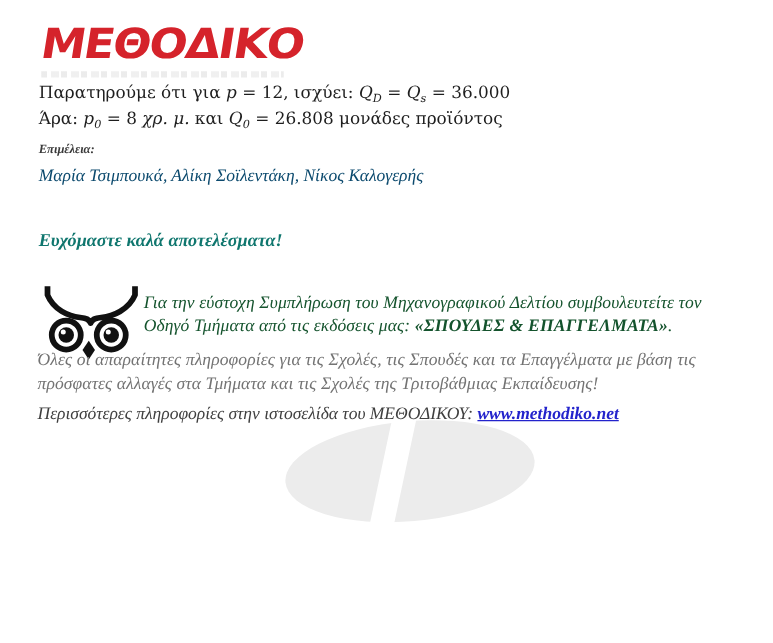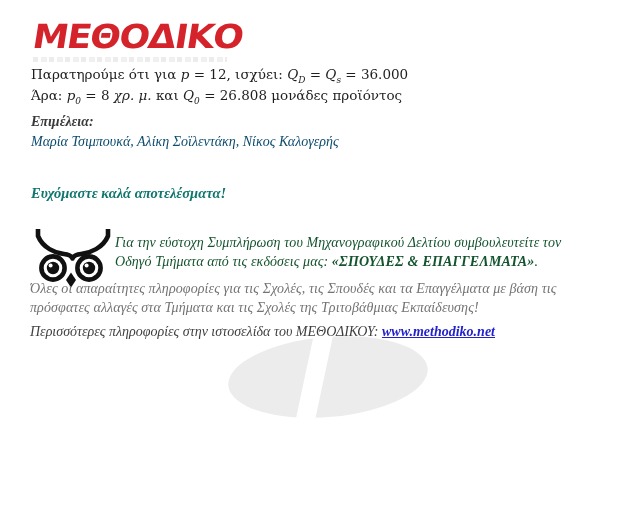--- a/index.html
+++ b/index.html
@@ -19,21 +19,21 @@
         background:repeating-linear-gradient(90deg,#dcdcdc 0 5px,#ffffff 5px 8px,#e4e4e4 8px 14px,#ffffff 14px 16px);}
 
   
   .solution{position:absolute;left:31px;top:64px;font-family:"DejaVu Serif",serif;
         font-size:13.5px;line-height:20.5px;color:#1e1e1e;white-space:nowrap;}
   .solution p{margin:0;}
   .mv{font-style:italic;}
   sub.msub{font-size:9px;font-style:italic;line-height:0;}
 
   
-  .credits-heading{position:absolute;left:31px;top:114px;font-size:14px;font-weight:bold;font-style:italic;color:#3a3a3a;}
+  .credits-heading{position:absolute;left:31px;top:114px;font-size:10px;font-weight:bold;font-style:italic;color:#3a3a3a;}
   .credits-names{position:absolute;left:31px;top:134px;font-size:14px;font-style:italic;color:#0c4a6e;}
 
   
   .wish{position:absolute;left:31px;top:185px;font-size:14.5px;font-weight:bold;font-style:italic;}
 
   
   .owl{position:absolute;left:32px;top:228px;}
   .advice{position:absolute;left:115px;top:234px;width:492px;font-size:14px;font-style:italic;
         line-height:18.5px;color:#14532d;letter-spacing:.1px;}
   .advice b{letter-spacing:.2px;}

